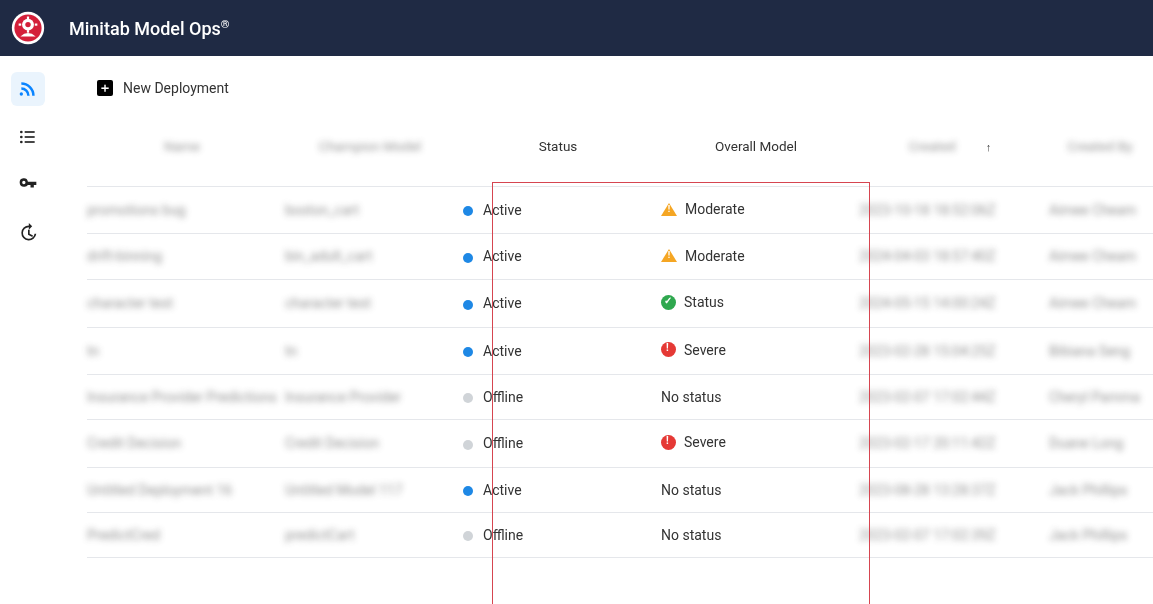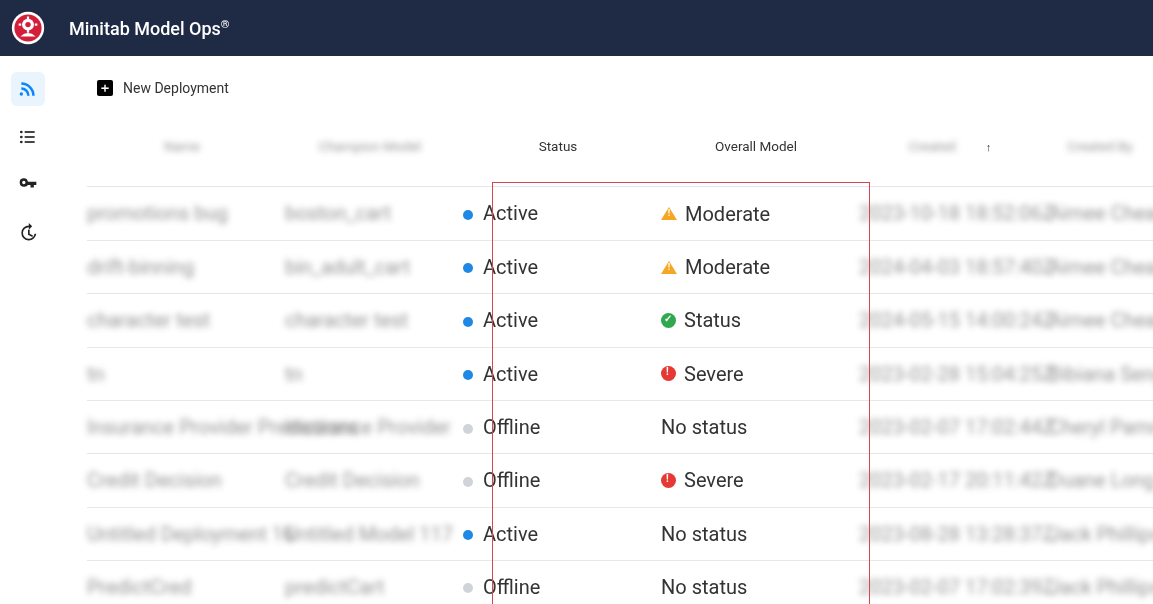--- a/index.html
+++ b/index.html
@@ -20,21 +20,21 @@
 
     
     .content { position:absolute; top:56px; left:55px; right:0; bottom:0; padding:24px 0 0 32px; }
     .page-title { font-size:22px; font-weight:600; color:#222; margin-bottom:28px; }
     .new-dep { display:flex; align-items:center; gap:10px; font-size:14px; color:#333; cursor:pointer; margin-left:10px; margin-bottom:28px; }
     .plus-box { width:16px; height:16px; background:#000; color:#fff; display:flex; align-items:center; justify-content:center; font-size:13px; font-weight:bold; border-radius:2px; }
 
     
     .tbl { width:100%; border-collapse:collapse; table-layout:fixed; }
     .tbl th { text-align:center; font-size:13.5px; font-weight:400; color:#333; padding:14px 8px 32px 0; border-bottom:1px solid #e5e7eb; white-space:nowrap; }
-    .tbl td { font-size:20px; color:#333; padding:14px 8px 14px 0; border-bottom:1px solid #e5e7eb; white-space:nowrap; }
+    .tbl td { font-size:14px; color:#333; padding:14px 8px 14px 0; border-bottom:1px solid #e5e7eb; white-space:nowrap; }
     .col-name    { width:198px; }
     .col-model   { width:178px; }
     .col-status  { width:198px; }
     .col-drift   { width:198px; }
     .col-created { width:190px; }
     .col-by      { width:110px; }
 
     .blur { filter: blur(3px); color:#888; opacity:0.9; }
 
     .dot { display:inline-block; width:10px; height:10px; border-radius:50%; margin-right:10px; vertical-align:middle; }

